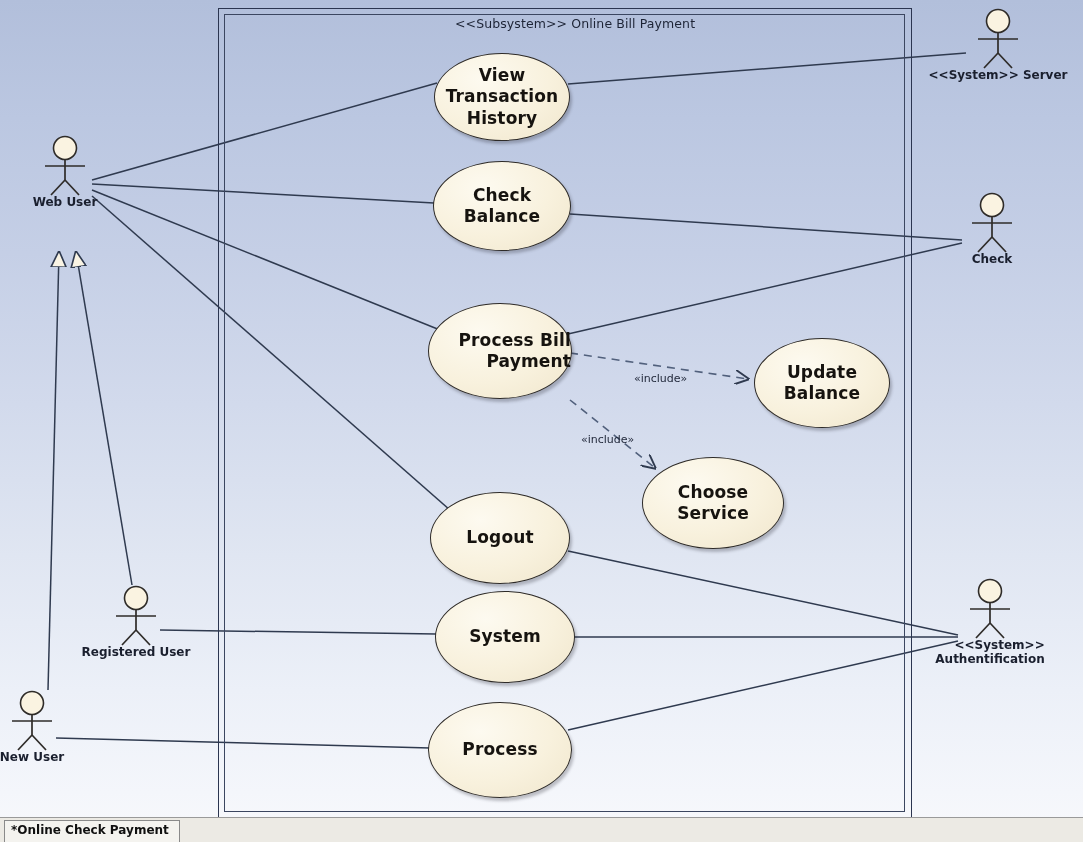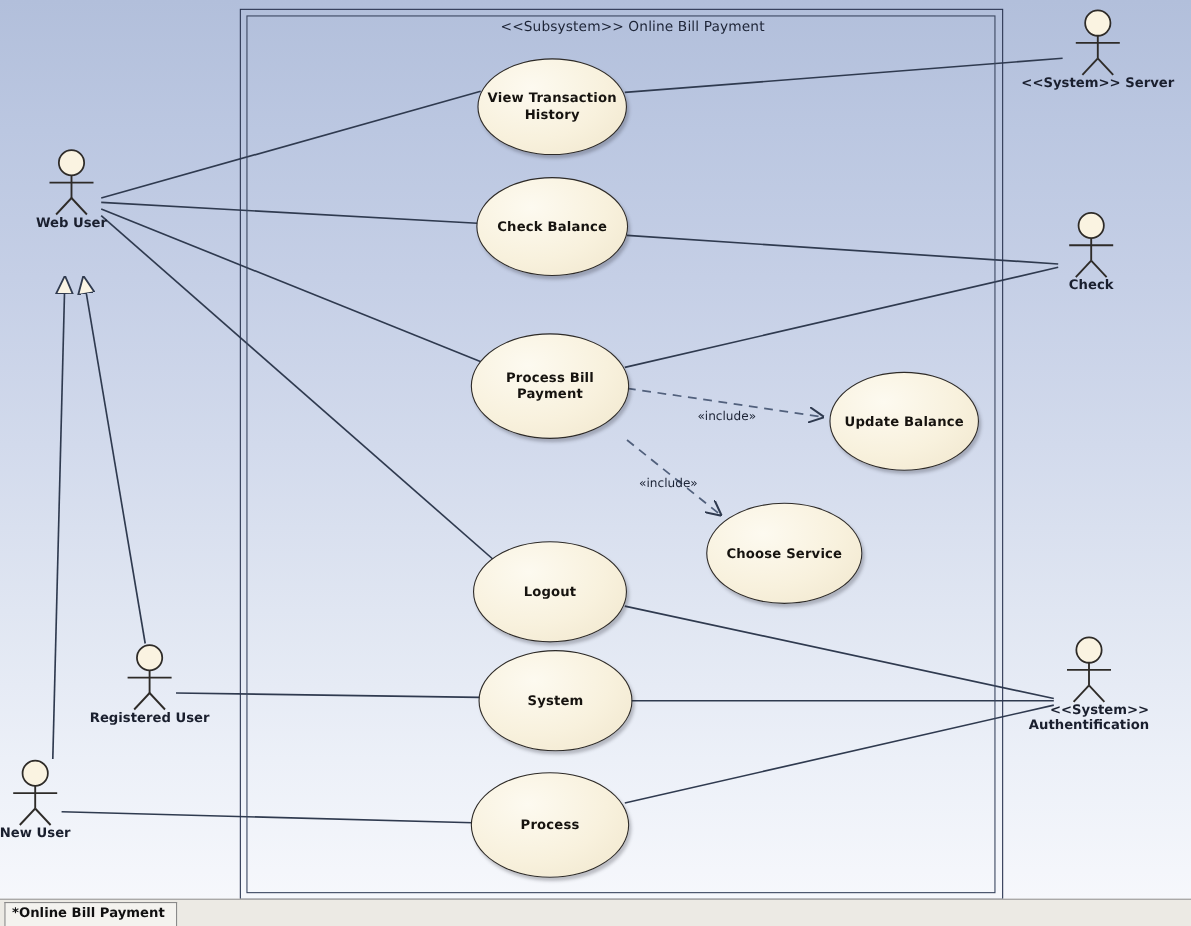--- a/index.html
+++ b/index.html
@@ -49,21 +49,21 @@
     box-sizing: border-box;
     border-radius: 50%;
     background: radial-gradient(ellipse at 36% 30%, #fdfaf0 0%, #f8f1dd 55%, #f0e6cc 100%);
     border: 1.4px solid #2e2b28;
     box-shadow: 2px 3px 3px rgba(40,40,50,0.28);
     display: flex;
     align-items: center;
     justify-content: center;
     text-align: center;
     color: #16130f;
-    font-size: 12px;
+    font-size: 17px;
     font-weight: bold;
     line-height: 1.25;
     letter-spacing: .15px;
     z-index: 3;
   }
   .actor {
     position: absolute;
     width: 60px;
     z-index: 4;
   }
@@ -156,21 +156,21 @@
   <div class="subsystem-box" id="subsystem-box-inner" style="left: 224px; top: 14px; width: 681px; height: 798px; border-width: 1px; border-color: rgb(59, 70, 96);"></div>
   <div class="subsystem-title" id="subsystem-title" style="left: 455px; top: 16px; width: 220px; text-align: center;">&lt;&lt;Subsystem&gt;&gt; Online Bill Payment</div>
 
   <div id="nodes">
       <div class="usecase" style="left: 434px; top: 53px; width: 136px; height: 88px;">
         <span>View Transaction<br>History</span>
       </div>
       <div class="usecase" style="left: 433px; top: 161px; width: 138px; height: 90px;">
         <span>Check Balance</span>
       </div>
-      <div class="usecase" style="left: 428px; top: 303px; width: 144px; height: 96px;">
+      <div class="usecase" style="left: 428px; top: 303px; width: 144px; height: 96px; text-align: right;">
         <span>Process Bill Payment</span>
       </div>
       <div class="usecase" style="left: 754px; top: 338px; width: 136px; height: 90px;">
         <span>Update Balance</span>
       </div>
       <div class="usecase" style="left: 642px; top: 457px; width: 142px; height: 92px;">
         <span>Choose Service</span>
       </div>
       <div class="usecase" style="left: 430px; top: 492px; width: 140px; height: 92px;">
         <span>Logout</span>
@@ -242,16 +242,16 @@
         <div class="actor-label">&lt;&lt;System&gt;&gt;<br>Authentification</div>
       </div>
     </div>
 
   <div id="include-labels">
       <div class="include-label" style="left: 634px; top: 372px;">«include»</div>
       <div class="include-label" style="left: 581px; top: 433px;">«include»</div>
     </div>
 
   <div class="tab-bar">
-    <div class="tab">*Online Bill Payment</div>
+    <div class="tab">*Online Check Payment</div>
   </div>
 
 </div>
 
 </body></html>

